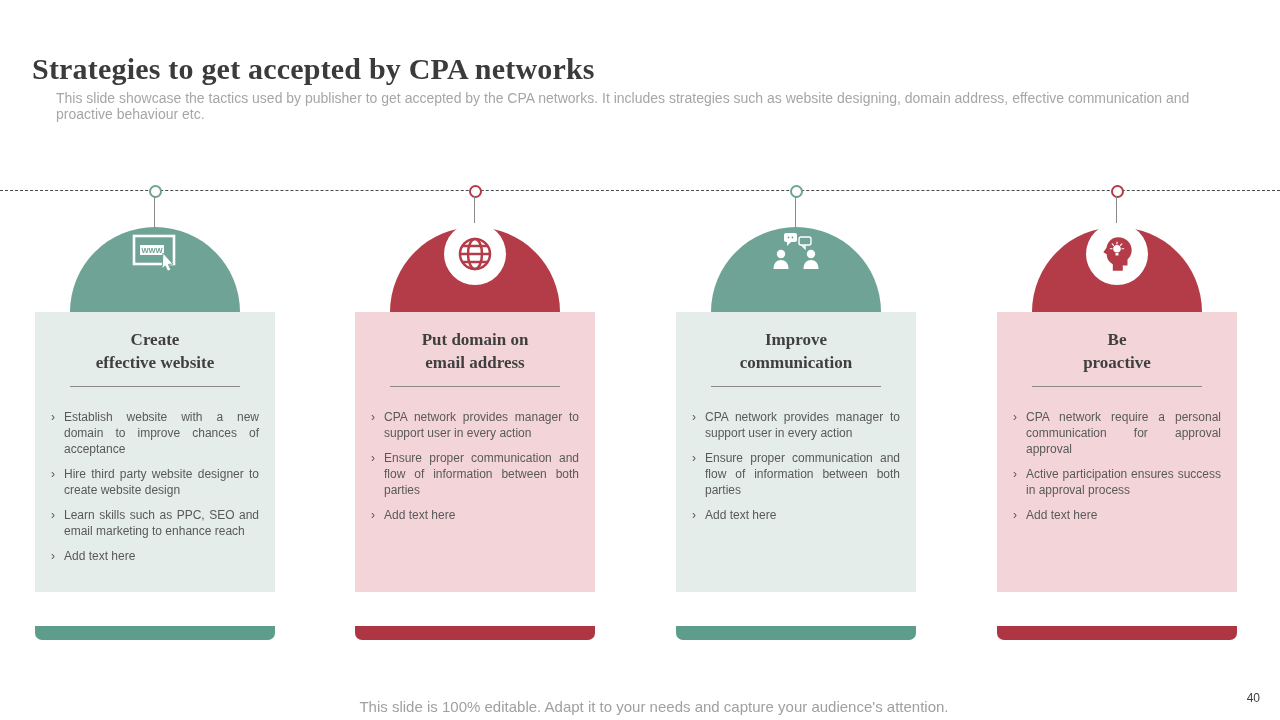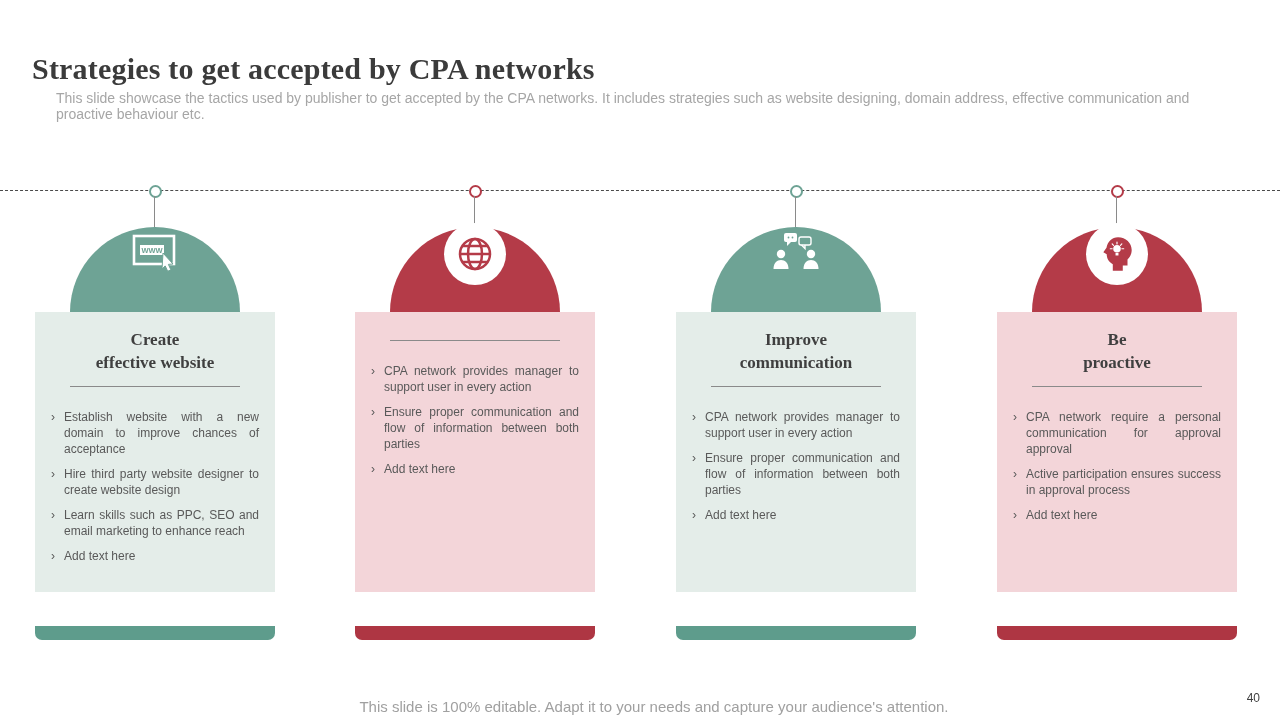--- a/index.html
+++ b/index.html
@@ -141,20 +141,24 @@
       <g fill="none" stroke="#b43b48" stroke-width="1.5">
         <circle cx="12" cy="12" r="9"></circle>
         <ellipse cx="12" cy="12" rx="4.2" ry="9"></ellipse>
         <line x1="3" y1="12" x2="21" y2="12"></line>
         <line x1="4.3" y1="7.2" x2="19.7" y2="7.2"></line>
         <line x1="4.3" y1="16.8" x2="19.7" y2="16.8"></line>
       </g>
     </svg>
   </div>
   <div class="card">
+    <div class="card-title">
+      <span>Put domain on</span><br>
+      <span>email address</span>
+    </div>
     <div class="title-rule"></div>
     <ul class="bullets">
       <li>
           <span class="bmark">›</span>
           <span class="btxt">CPA network provides manager to support user in every action</span>
         </li>
       <li>
           <span class="bmark">›</span>
           <span class="btxt">Ensure proper communication and flow of information between both parties</span>
         </li>

